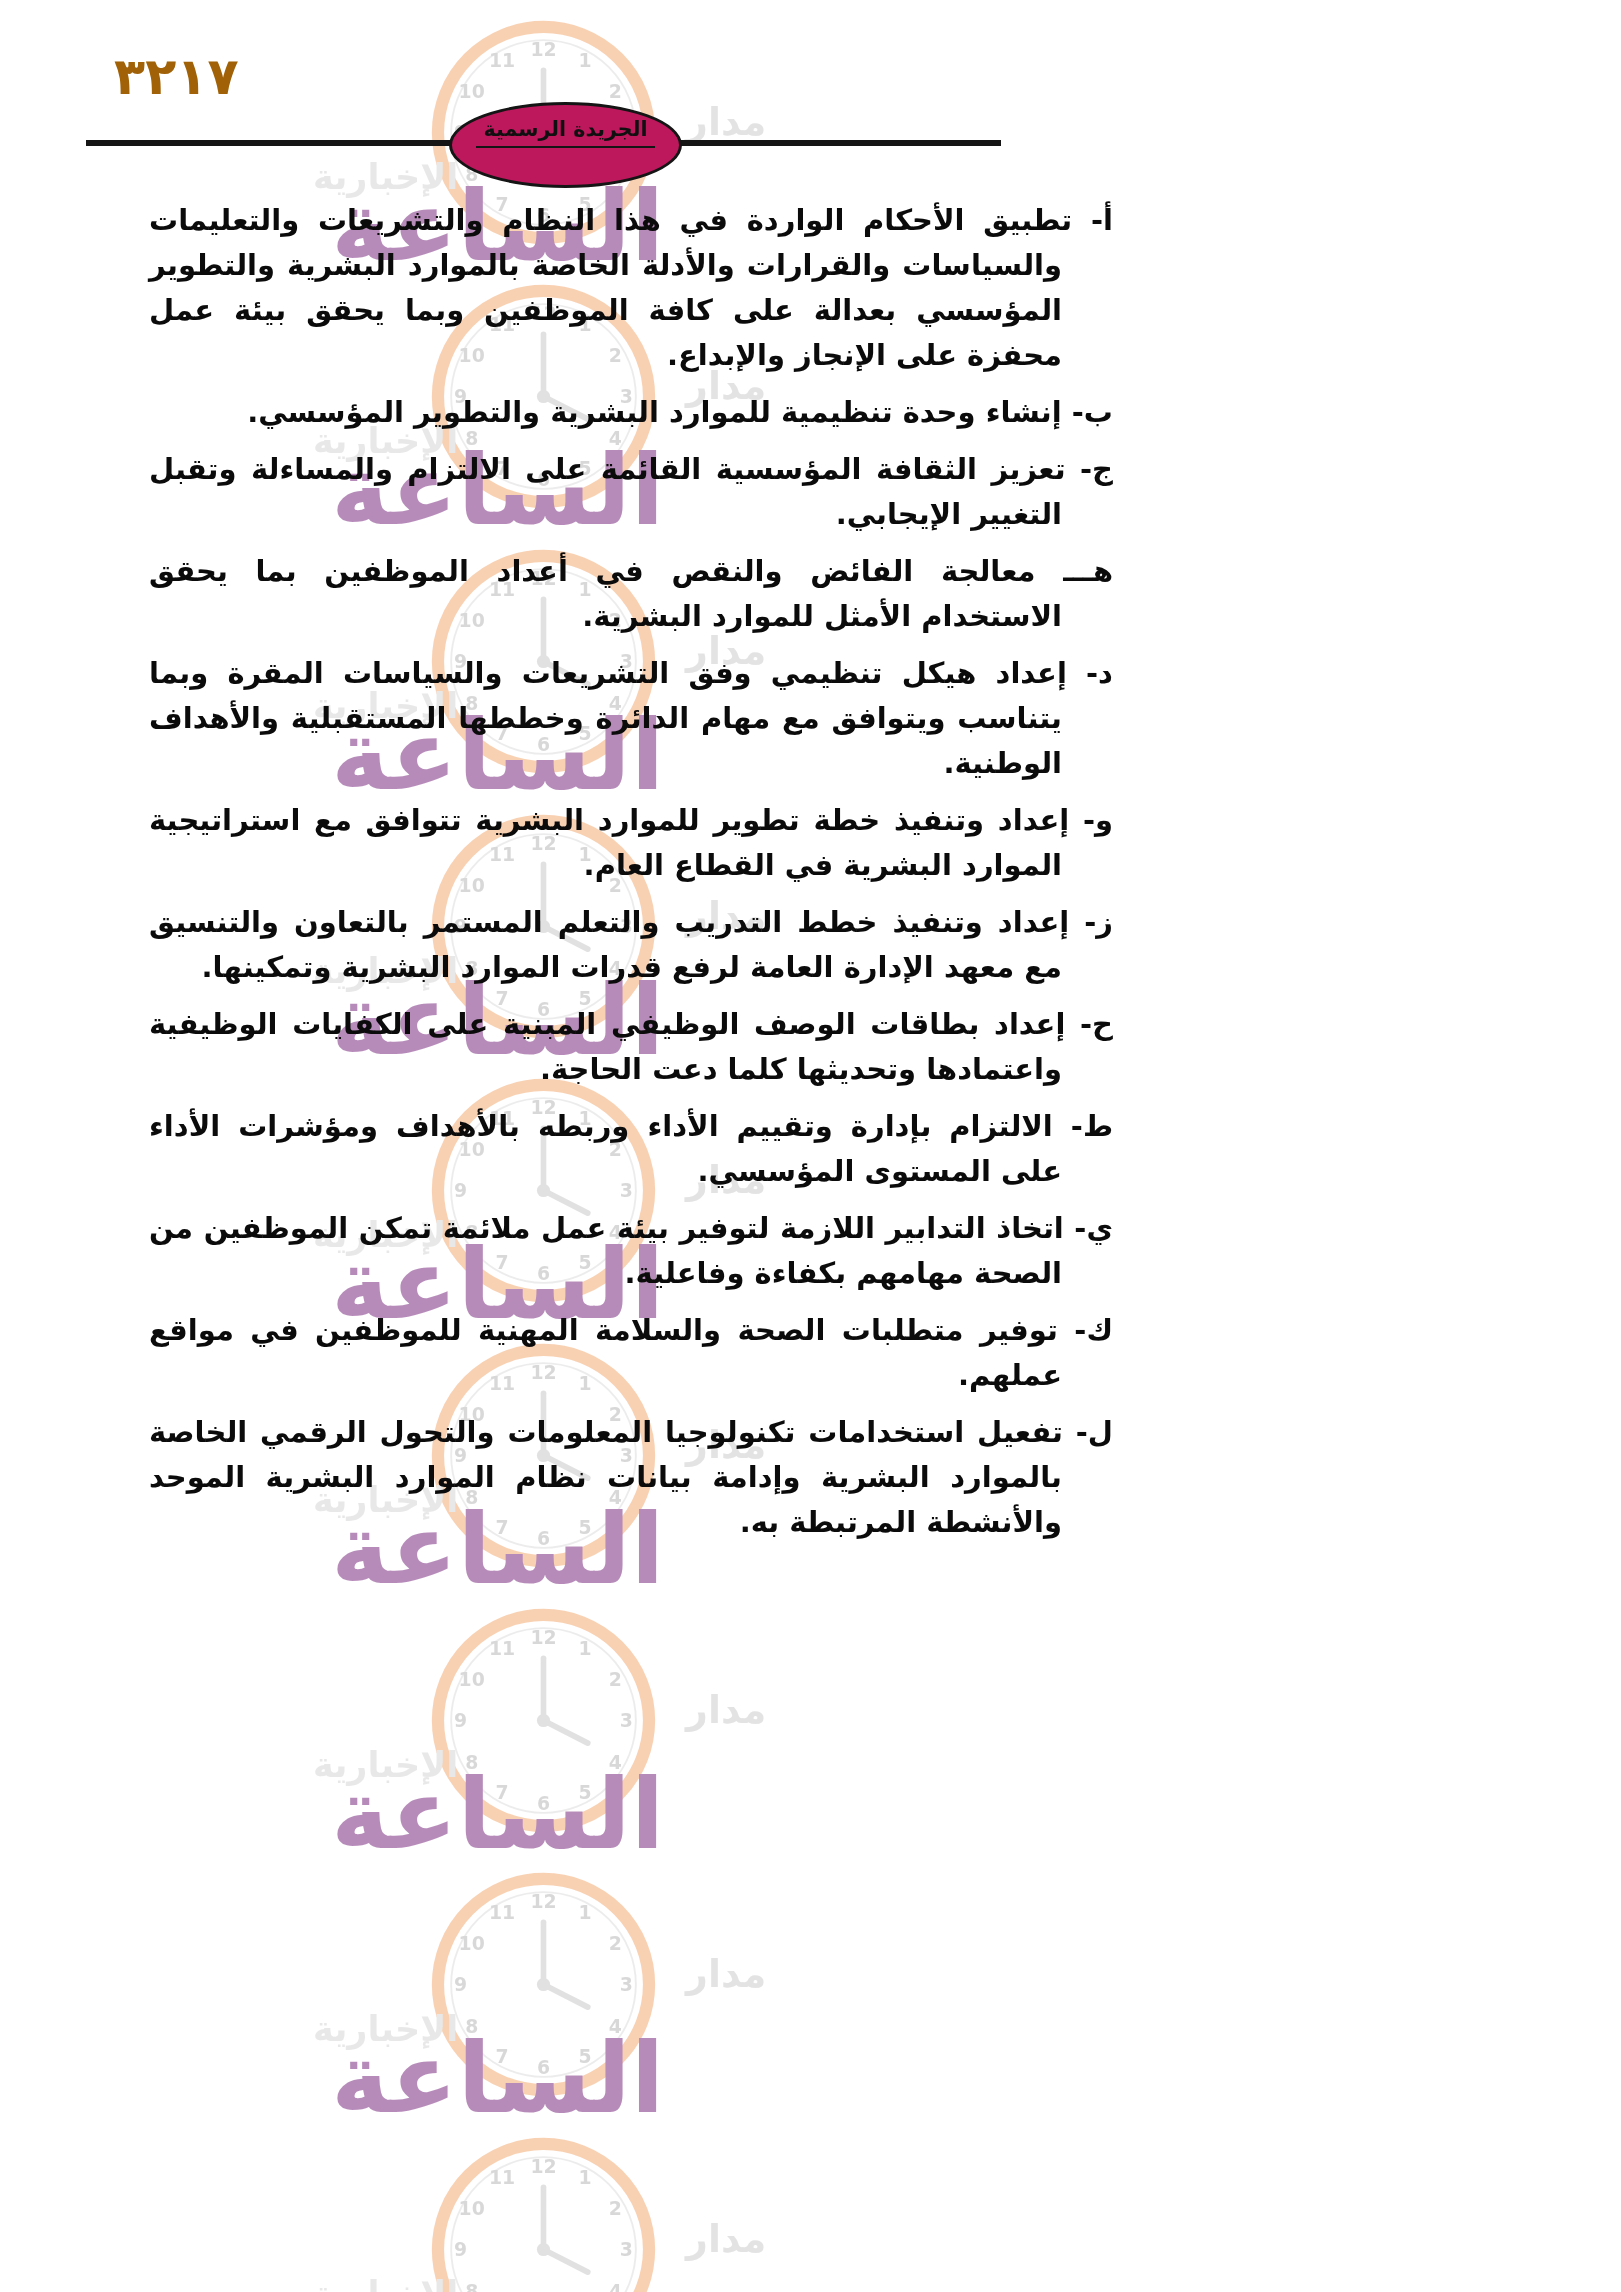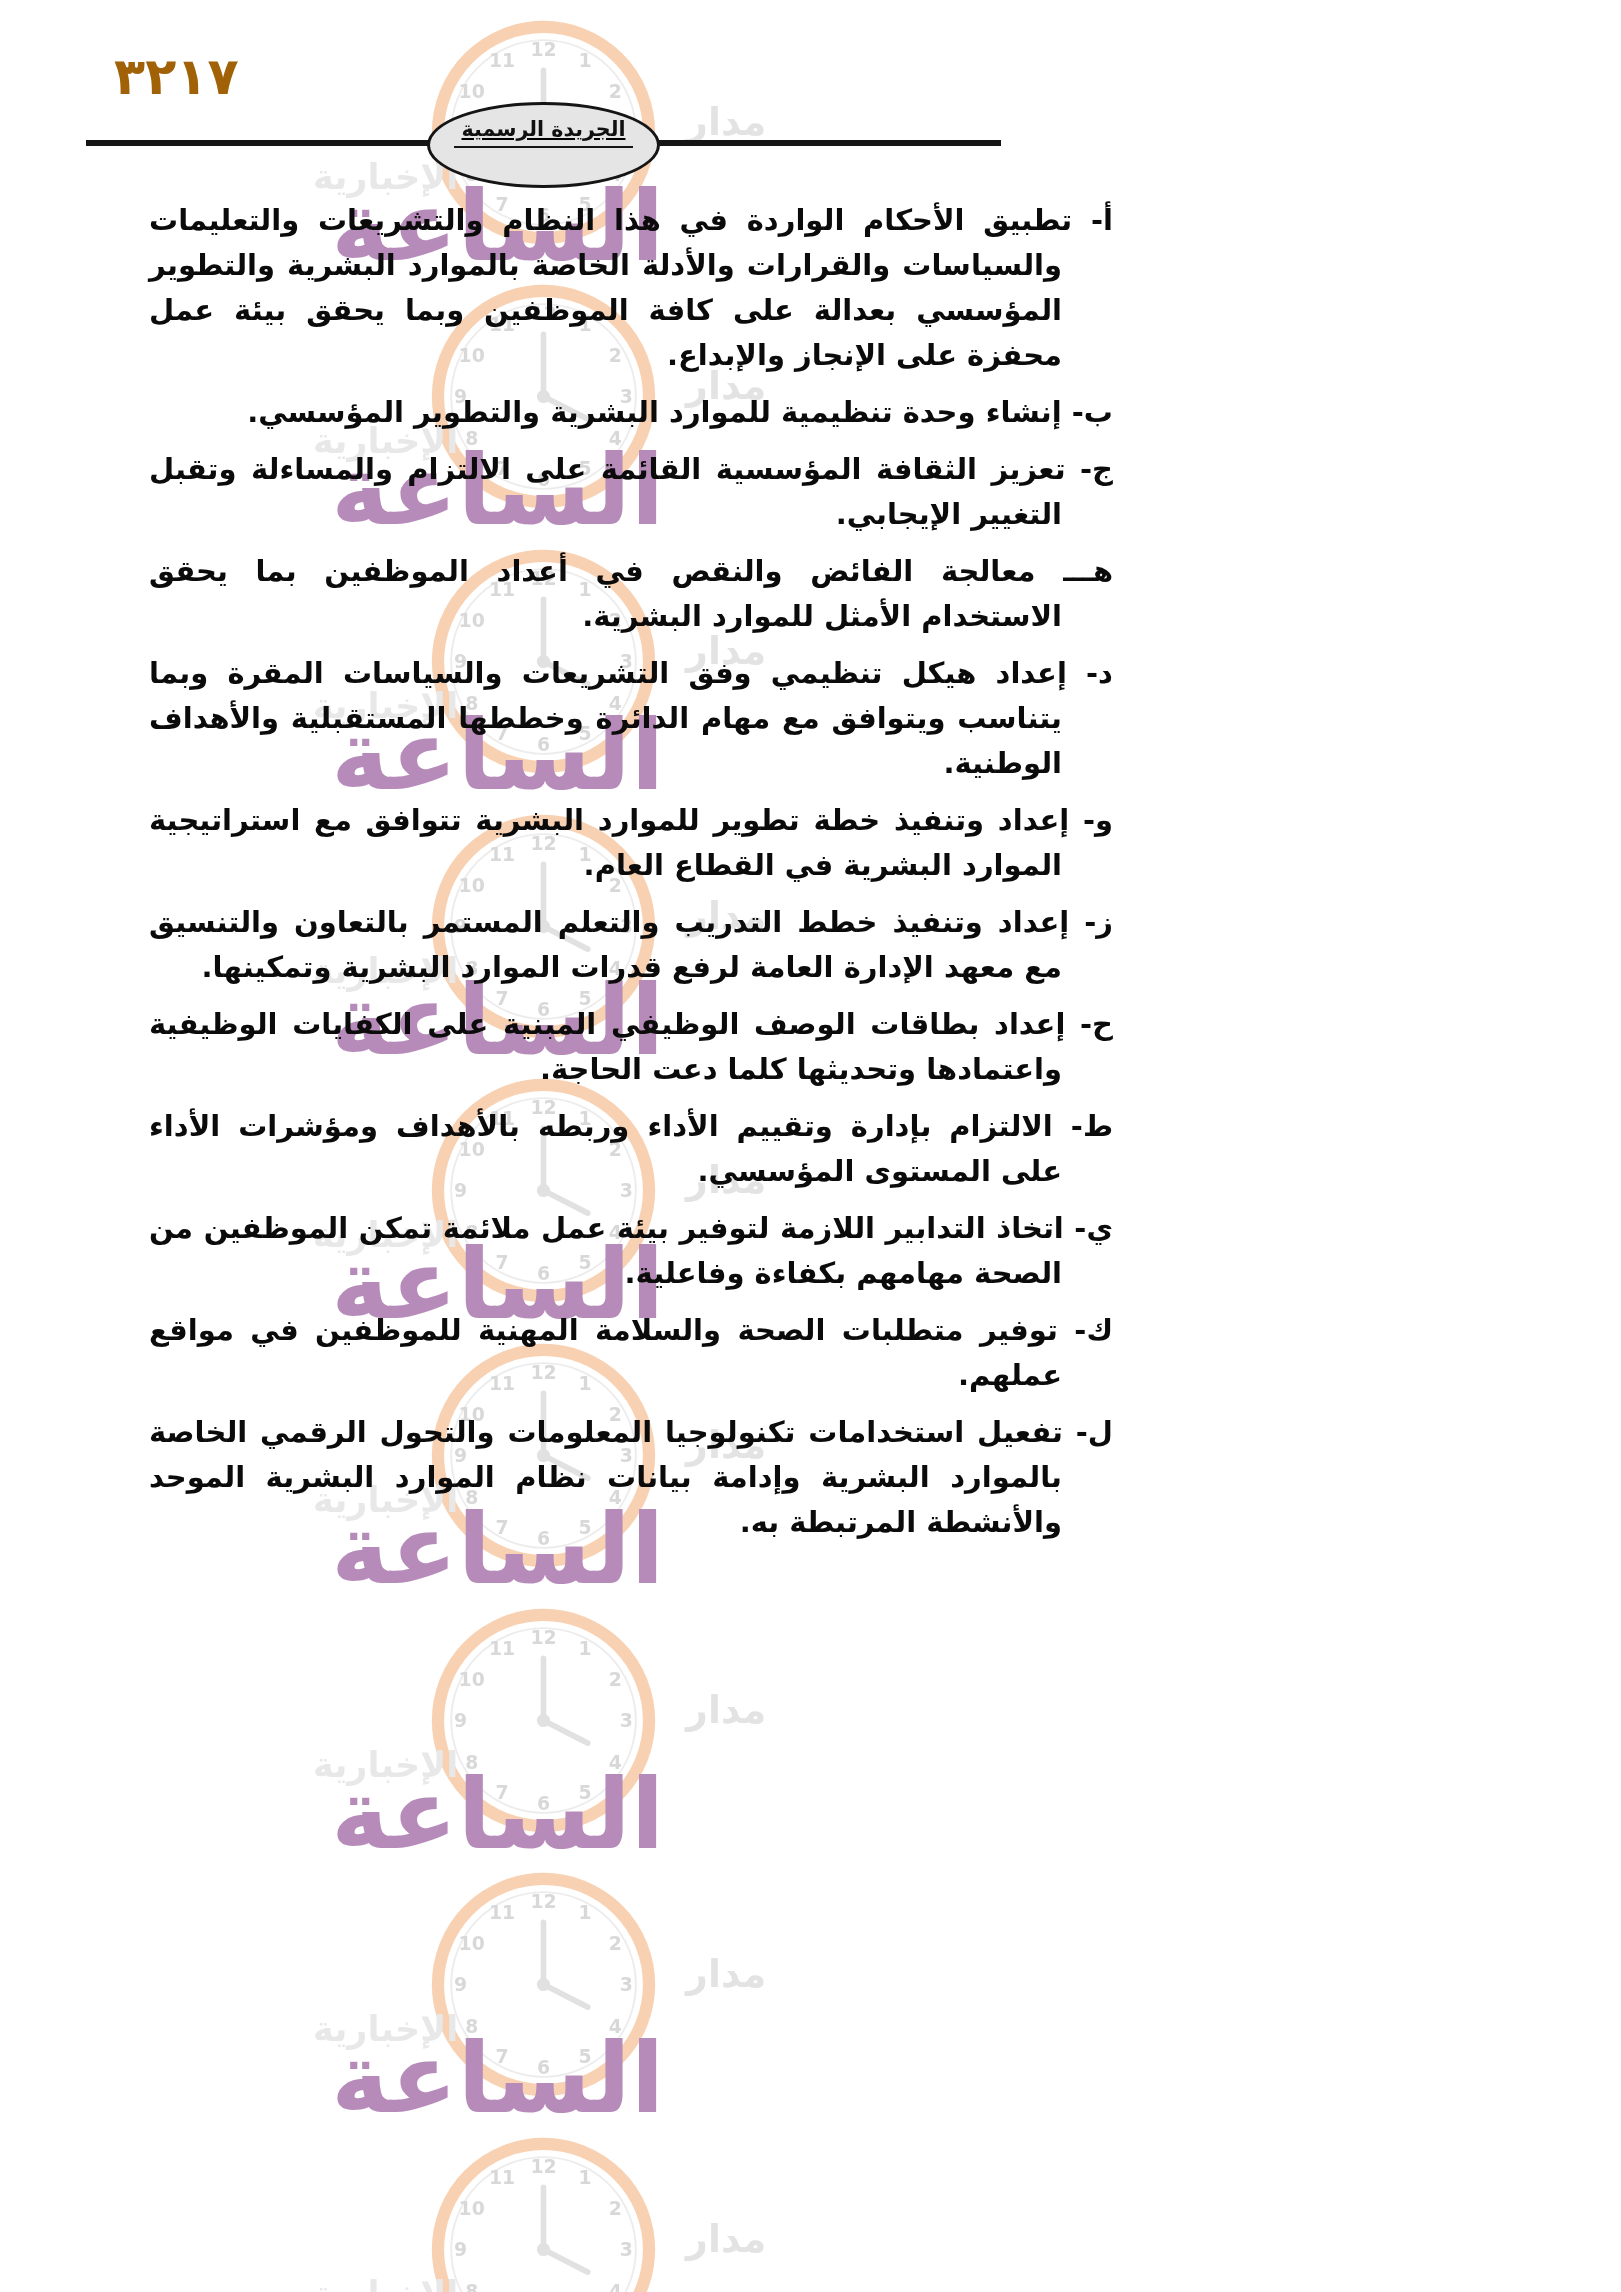--- a/index.html
+++ b/index.html
@@ -14,22 +14,22 @@
   .wm-unit{position:absolute;left:284px;width:568px;height:274px;opacity:.5;text-align:center;}
   .wm-clock{position:absolute;left:137px;top:0;width:245px;height:245px;}
   .wm-madar{position:absolute;left:402px;top:90px;font-size:38px;font-weight:bold;color:#c9c9c9;direction:rtl;}
   .wm-akhbaria{position:absolute;left:29px;top:147px;font-size:35px;font-weight:bold;color:#d2d2d2;direction:rtl;}
   .wm-saa{position:absolute;left:47px;top:159px;font-size:98px;font-weight:bold;color:#701a75;direction:rtl;}
 
   
   .page-number{position:absolute;top:47px;left:114px;z-index:2;font-size:51px;font-weight:bold;color:#a16207;direction:rtl;}
   .rule{position:absolute;top:140px;left:86px;width:915px;height:5.9px;background:#151515;z-index:1;}
   .oval{
-    position:absolute;top:102px;left:427px;width:227px;height:80px;background:#e5e5e5;
-    border:3.9px solid #151515;border-radius:50%;z-index:2;display:flex;justify-content:center;text-decoration:underline;
+    position:absolute;top:102px;left:449px;width:227px;height:80px;background:#be185d;
+    border:3.9px solid #151515;border-radius:50%;z-index:2;display:flex;justify-content:center;
   }
   .oval-text{
     margin-top:11.8px;height:-moz-fit-content;height:fit-content;font-size:20.6px;font-weight:bold;color:#101010;
     direction:rtl;border-bottom:2.9px solid #151515;padding:0 7.8px 4.9px;white-space:nowrap;
   }
 
   
   .content{
     position:absolute;top:186px;left:137px;width:988px;z-index:2;
     direction:rtl;text-align:justify;

